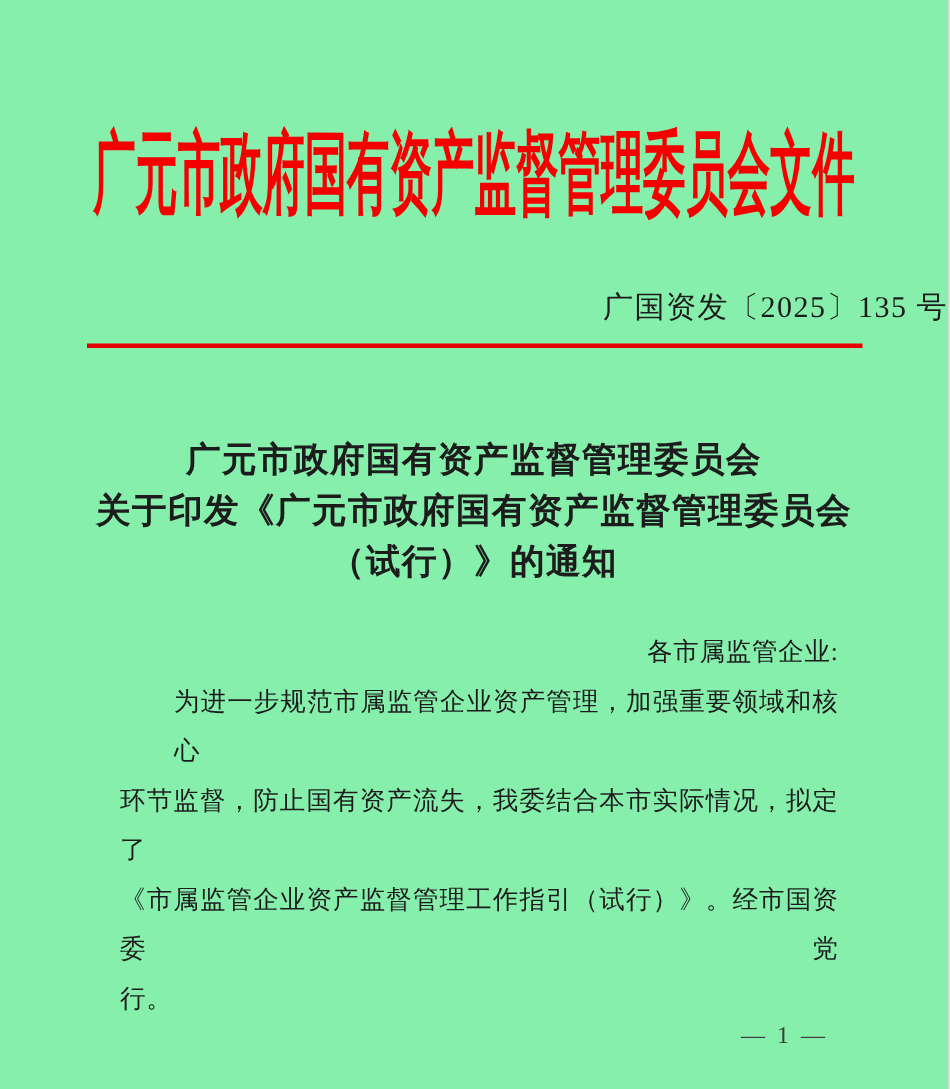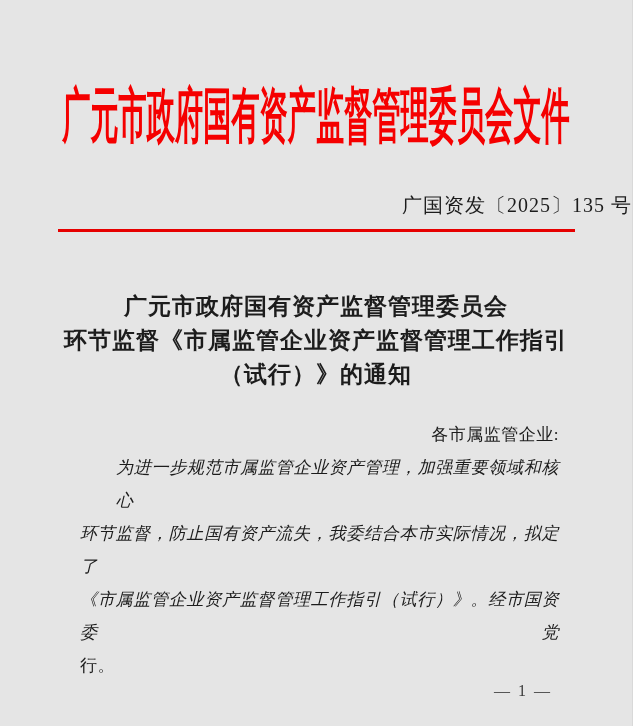--- a/index.html
+++ b/index.html
@@ -8,21 +8,21 @@
     --text: #1c1c1c;
     --footer-gray: #3c3c3c;
   }
   * { margin: 0; padding: 0; box-sizing: border-box; }
   html, body { background: #ffffff; }
   .page {
     position: relative;
     width: 633px;
     height: 726px;
     margin: 0 auto;
-    background: #e5e5e5;
+    background: #86efac;
     border-right: 1px solid #d9d9d9;
     overflow: hidden;
     font-family: "Liberation Serif", "DejaVu Serif", serif;
     color: var(--text);
   }
   .banner {
     margin-top: 84px;
     display: flex;
     justify-content: center;
     height: 64px;
@@ -62,21 +62,20 @@
   .body-block {
     margin: 26px 73px 0 80px;
     font-size: 17px;
     line-height: 33px;
     letter-spacing: 0.5px;
   }
   .salutation { text-align: right; }
   .line-justify {
     text-align: justify;
     text-align-last: justify;
-    font-style: italic;
   }
   .line-indent { padding-left: 36px; }
   .line-plain { text-align: left; }
   .page-number {
     position: absolute;
     top: 681px;
     right: 80px;
     font-size: 16px;
     line-height: 20px;
     letter-spacing: 2px;
@@ -92,21 +91,21 @@
   <div class="banner">
     <span class="banner-text">广元市政府国有资产监督管理委员会文件</span>
   </div>
 
   <div class="doc-number">广国资发〔2025〕135 号</div>
 
   <div class="red-rule"></div>
 
   <div class="notice-title">
     <div>广元市政府国有资产监督管理委员会</div>
-    <div>环节监督《市属监管企业资产监督管理工作指引</div>
+    <div>关于印发《广元市政府国有资产监督管理委员会</div>
     <div>（试行）》的通知</div>
   </div>
 
   <div class="body-block">
     <div class="salutation">各市属监管企业:</div>
     <div class="line-justify line-indent">为进一步规范市属监管企业资产管理，加强重要领域和核心</div>
     <div class="line-justify">环节监督，防止国有资产流失，我委结合本市实际情况，拟定了</div>
     <div class="line-justify">《市属监管企业资产监督管理工作指引（试行）》。经市国资委党</div>
     <div class="line-plain">行。</div>
 

